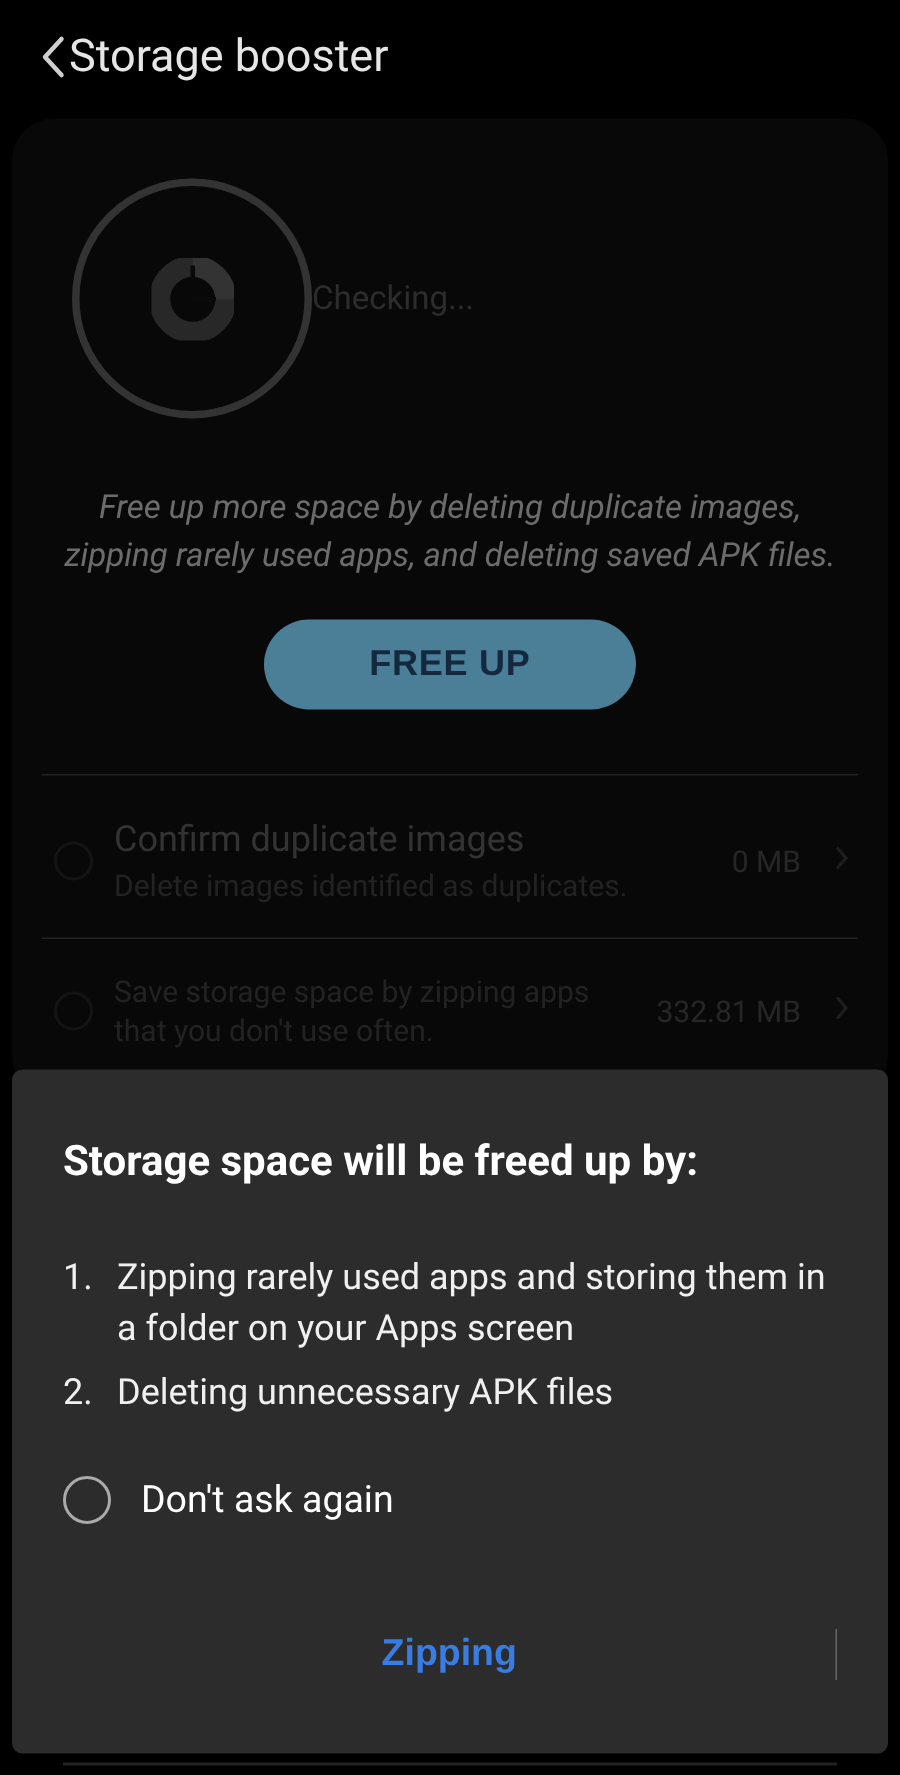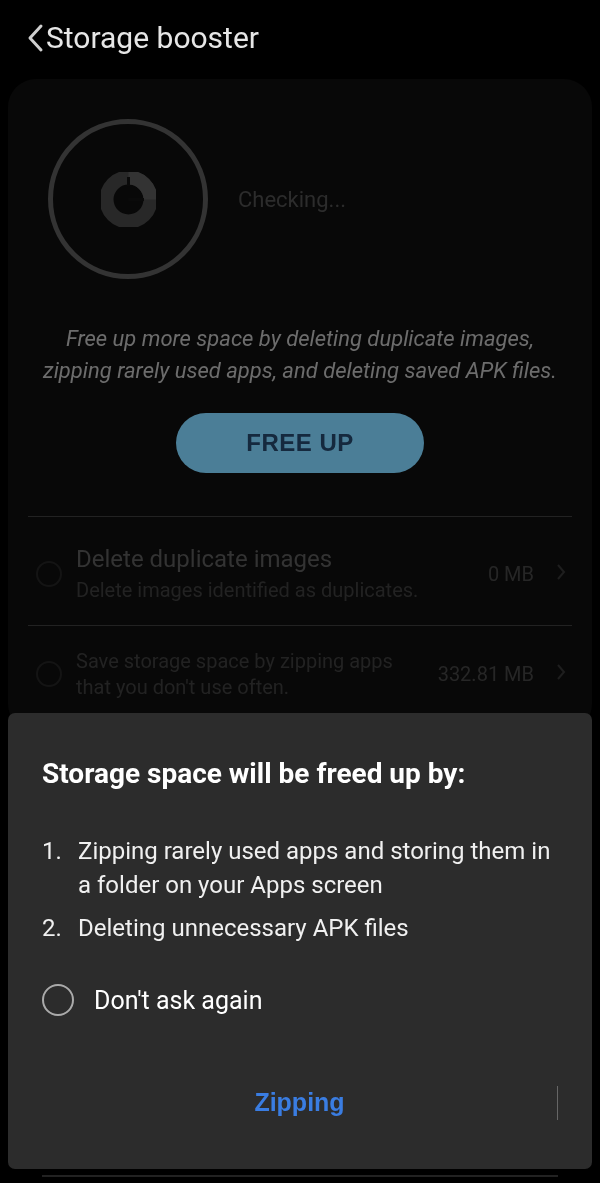--- a/index.html
+++ b/index.html
@@ -34,21 +34,20 @@
     background: #0e0e0e;
     margin: 0 8px;
     border-radius: 28px;
     padding: 40px 20px 10px;
     opacity: 0.6;
     pointer-events: none;
   }
   .status-row {
     display: flex;
     align-items: center;
-    gap: 30px;
     padding-left: 20px;
   }
   .ring {
     width: 160px;
     height: 160px;
     border-radius: 50%;
     border: 5px solid #555;
     display: flex;
     align-items: center;
     justify-content: center;
@@ -249,21 +248,21 @@
 
   <div class="desc">Free up more space by deleting duplicate images, zipping rarely used apps, and deleting saved APK files.</div>
 
   <button class="free-up-btn">FREE UP</button>
 
   <div class="divider"></div>
 
   <div class="list-item">
     <div class="check-circle"></div>
     <div class="item-text">
-      <div class="item-title">Delete duplicate images</div>
+      <div class="item-title">Confirm duplicate images</div>
       <div class="item-sub">Delete images identified as duplicates.</div>
     </div>
     <div class="item-val">0 MB</div>
     <span class="chev">
       <svg width="10" height="18" viewBox="0 0 10 18">
           <path d="M2 2 L8 9 L2 16" stroke="#333" stroke-width="2" fill="none"></path>
         </svg>
     </span>
   </div>
 

